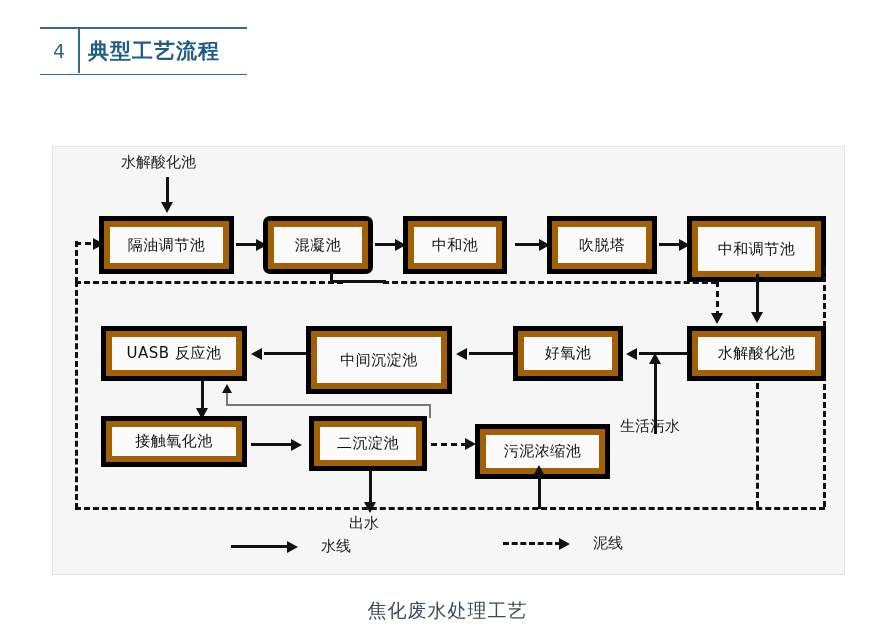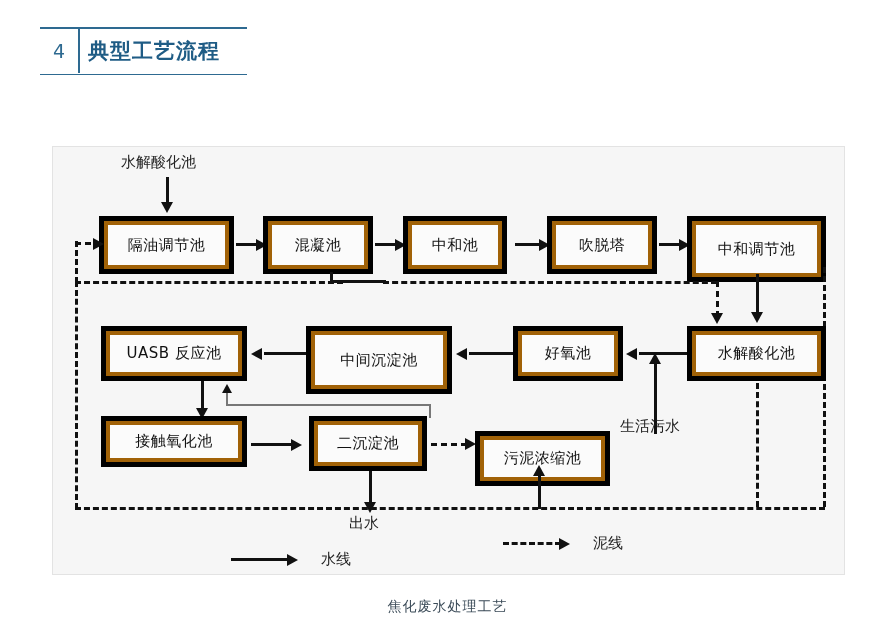--- a/index.html
+++ b/index.html
@@ -31,21 +31,21 @@
     background:#f6f6f6;border:1px solid #e3e3e3;
   }
   
   .box{
     position:absolute;background:#000;
     display:flex;align-items:center;justify-content:center;
     box-sizing:border-box;
   }
   .box > .inner{
     position:absolute;left:5px;top:5px;right:5px;bottom:5px;
-    background:#fbfbfb;border:4px solid #a16207;
+    background:#fbfbfb;border:6px solid #a16207;
     display:flex;align-items:center;justify-content:center;
   }
   .box .lbl{
     color:#111;font-size:15px;white-space:nowrap;letter-spacing:0.5px;
     font-family:"DejaVu Sans","Liberation Sans",sans-serif;
   }
   
   .tlabel{position:absolute;color:#222;font-size:15px;white-space:nowrap;}
   
   .hline{position:absolute;background:#111;height:3px;}
@@ -66,21 +66,21 @@
   .ar.down{border-top:11px solid #111;border-left:6px solid transparent;border-right:6px solid transparent;}
   .ar.up{border-bottom:11px solid #111;border-left:6px solid transparent;border-right:6px solid transparent;}
   .ar.sm.up{border-bottom:9px solid #111;border-left:5px solid transparent;border-right:5px solid transparent;}
   
   #legend{position:absolute;left:0;bottom:18px;width:791px;height:26px;}
   .lg-item{position:absolute;height:26px;display:flex;align-items:center;}
   .lg-txt{color:#222;font-size:15px;margin-left:18px;white-space:nowrap;}
   
   #caption{
     position:absolute;left:0;top:598px;width:895px;text-align:center;
-    color:#3a4a57;font-size:14px;letter-spacing:1px;
+    color:#3a4a57;font-size:19px;letter-spacing:1px;
   }
 </style>
 </head>
 <body>
 
 <div id="header">
   <div class="rule top"></div>
   <div class="num">4</div>
   <div class="vsep"></div>
   <div class="htitle">典型工艺流程</div>
@@ -95,21 +95,21 @@
 
   <div class="box" style="left:46px;top:69px;width:135px;height:58px;">
     <div class="inner">
       <span class="lbl">隔油调节池</span>
     </div>
   </div>
 
   <div class="hline" style="left:183px;top:96px;width:22px;"></div>
   <div class="ar right" style="left:203px;top:92px;"></div>
 
-  <div class="box" style="left:210px;top:69px;width:110px;height:58px;">
+  <div class="box" style="left:210px;top:69px;width:110px;height:58px;border-radius:7px;">
     <div class="inner">
       <span class="lbl">混凝池</span>
     </div>
   </div>
 
   <div class="hline" style="left:322px;top:96px;width:22px;"></div>
   <div class="ar right" style="left:342px;top:92px;"></div>
 
   <div class="box" style="left:350px;top:69px;width:104px;height:58px;">
     <div class="inner">
@@ -205,21 +205,21 @@
 
   <div class="box" style="left:256px;top:269px;width:118px;height:55px;">
     <div class="inner">
       <span class="lbl">二沉淀池</span>
     </div>
   </div>
 
   <div class="dh" style="left:378px;top:296px;width:36px;"></div>
   <div class="ar right" style="left:412px;top:291px;"></div>
 
-  <div class="box" style="left:422px;top:284px;width:135px;height:55px;">
+  <div class="box" style="left:422px;top:277px;width:135px;height:55px;">
     <div class="inner">
       <span class="lbl">污泥浓缩池</span>
     </div>
   </div>
 
   <div class="thinh" style="left:173px;top:257px;width:205px;"></div>
   <div class="thinv" style="left:376px;top:257px;height:14px;"></div>
   <div class="thinv" style="left:173px;top:245px;height:14px;"></div>
   <div class="ar sm up" style="left:169px;top:237px;"></div>
 
@@ -227,21 +227,21 @@
   <div class="ar down" style="left:311px;top:355px;"></div>
   <div class="tlabel" style="left:296px;top:367px;font-family:Liberation Serif, serif;">出水</div>
 
   <div class="dh" style="left:22px;top:360px;width:750px;"></div>
   <div class="dv" style="left:22px;top:134px;height:228px;"></div>
 
   <div class="vline" style="left:485px;top:326px;height:36px;"></div>
   <div class="ar up" style="left:480px;top:318px;"></div>
 
   <div id="legend">
-    <div class="lg-item" style="left:178px;top:16px;font-family:Liberation Mono, monospace;">
+    <div class="lg-item" style="left:178px;top:3px;font-family:Liberation Mono, monospace;">
       <span style="position:relative;display:inline-block;width:72px;height:12px;">
         <span class="hline" style="left:0;top:5px;width:58px;"></span>
         <span class="ar right" style="left:56px;top:1px;"></span>
       </span>
       <span class="lg-txt">水线</span>
     </div>
     <div class="lg-item" style="left:450px;top:0;font-family:Liberation Mono, monospace;">
       <span style="position:relative;display:inline-block;width:72px;height:12px;">
         <span class="dh" style="left:0;top:5px;width:58px;"></span>
         <span class="ar right" style="left:56px;top:1px;"></span>

